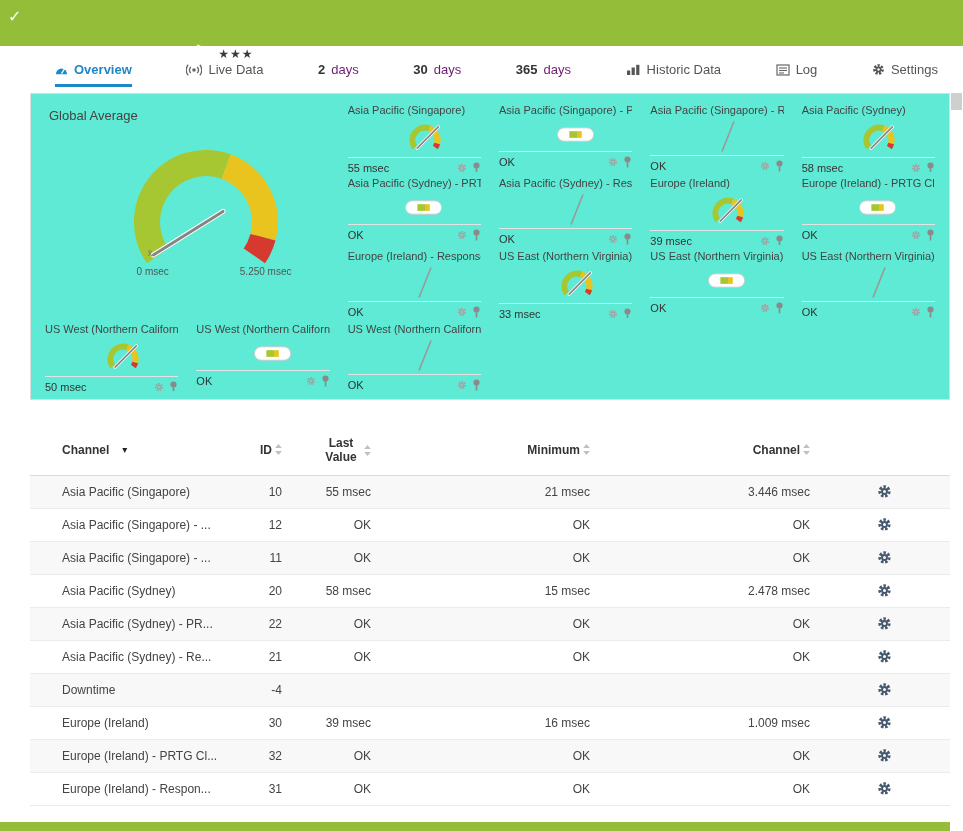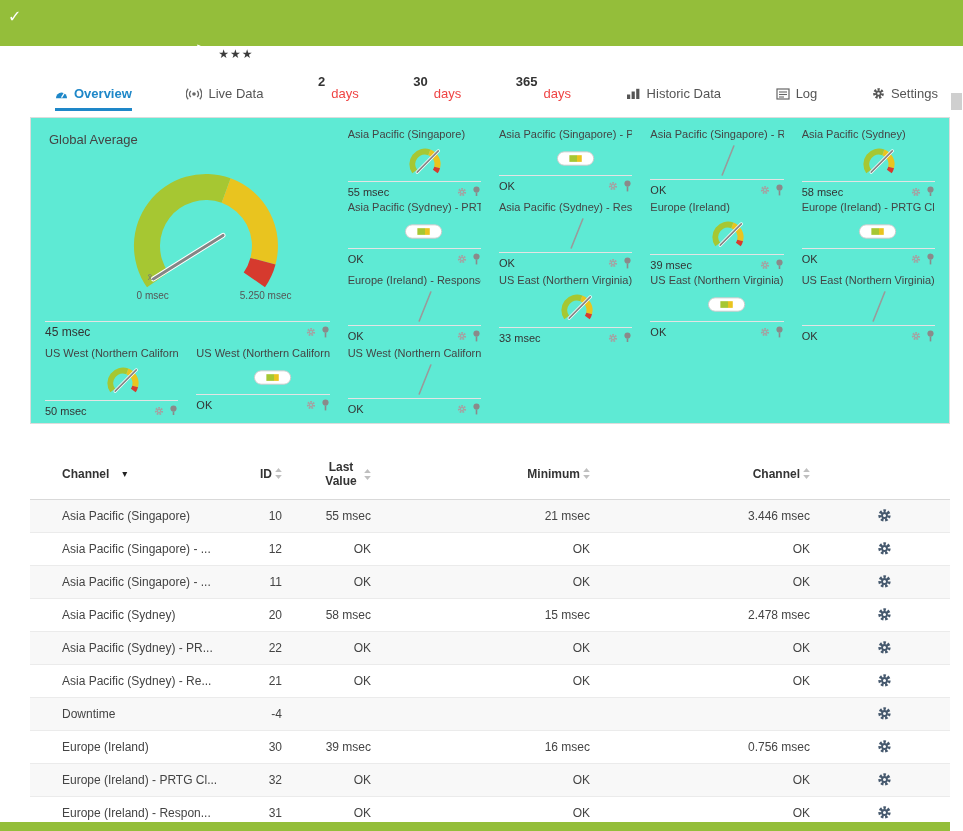--- a/index.html
+++ b/index.html
@@ -27,21 +27,21 @@
   .tabs {
     display:flex; justify-content:space-between; align-items:flex-end;
     margin:16px 25px 0 55px; font-size:13px;
   }
   .tab {
     display:flex; align-items:center; gap:6px; color:#555; cursor:pointer;
     padding-bottom:7px; border-bottom:3px solid transparent; text-decoration:none;
   }
   .tab.active { color:var(--accent-blue,#1e87c8); border-bottom-color:var(--accent-blue,#1e87c8); font-weight:bold; }
   .tab-num { color:#333; font-weight:bold; }
-  .tab .dim { color:#ef4444;margin-top:24px; }
+  .tab .dim { color:#701a75; }
   .tab svg { display:block; }
   
   .panel {
     margin:6px 13px 0 30px; border:1px solid #dcdcdc; background:#5eead4;
   }
   .grid {
     display:grid; grid-template-columns:repeat(6,1fr); grid-auto-rows:70px;
     gap:3px 6px; padding:8px;
   }
   .tile { display:flex; flex-direction:column; padding:2px 6px 3px; overflow:hidden; }
@@ -195,37 +195,20 @@
             <path class="sg" d="M51,133.3 A72,72 0 0 1 134.6,24.3 L125.7,48.8 A46,46 0 0 0 72.3,118.4 Z"></path>
             <path class="sy" d="M134.6,24.3 A72,72 0 0 1 179.5,110.6 L154.4,103.9 A46,46 0 0 0 125.7,48.8 Z"></path>
             <path class="sr" d="M179.5,110.6 A72,72 0 0 1 169,133.3 L147.7,118.4 A46,46 0 0 0 154.4,103.9 Z"></path>
             <line class="bignw" x1="127" y1="81.4" x2="57.4" y2="124.9"></line>
             <line class="bignn" x1="127" y1="81.4" x2="57.4" y2="124.9"></line>
           </svg>
           <span class="avg-marker">x̄</span>
           <span class="scale-label scale-min">0 msec</span>
           <span class="scale-label scale-max">5.250 msec</span>
         </div>
-        <div class="tile-foot">
-          <span class="tile-value">45 msec</span>
-          <span class="tile-icons">
-            <span class="icon-gear">
-                <svg width="10" height="10" viewBox="0 0 14 14">
-                  <circle cx="7" cy="7" r="4.3" fill="none" stroke="currentColor" stroke-width="2.9" stroke-dasharray="2.25 1.5"></circle>
-                  <circle cx="7" cy="7" r="2.3" fill="none" stroke="currentColor" stroke-width="1.8"></circle>
-                </svg>
-              </span>
-            <span class="icon-pin">
-                <svg width="9" height="12" viewBox="0 0 9 12">
-                  <circle cx="4.5" cy="3.6" r="3.1" fill="currentColor"></circle>
-                  <line x1="4.5" y1="6.8" x2="4.5" y2="11.4" stroke="currentColor" stroke-width="1.6"></line>
-                </svg>
-              </span>
-          </span>
-        </div>
       </div>
 
     <div class="tile">
           <div class="tile-title">Asia Pacific (Singapore)</div>
           <div class="tile-widget">
             <svg width="44" height="39" viewBox="0 0 48 42">
               <path class="sg" d="M10.1,33.8 A17,17 0 0 1 29.8,8 L27.6,14.1 A10.5,10.5 0 0 0 15.4,30 Z"></path>
               <path class="sy" d="M29.8,8 A17,17 0 0 1 40.4,28.4 L34.1,26.7 A10.5,10.5 0 0 0 27.6,14.1 Z"></path>
               <path class="sr" d="M40.4,28.4 A17,17 0 0 1 37.9,33.8 L32.6,30 A10.5,10.5 0 0 0 34.1,26.7 Z"></path>
               <line class="nw" x1="15.5" y1="32.5" x2="38.5" y2="9.5"></line>
@@ -753,21 +736,21 @@
                 <circle cx="7" cy="7" r="4.3" fill="none" stroke="currentColor" stroke-width="2.9" stroke-dasharray="2.25 1.5"></circle>
                 <circle cx="7" cy="7" r="2.3" fill="none" stroke="currentColor" stroke-width="1.8"></circle>
               </svg>
             </span></div>
         </div>
         <div class="tr">
           <div class="td td-channel">Europe (Ireland)</div>
           <div class="td td-num">30</div>
           <div class="td td-num">39 msec</div>
           <div class="td td-num">16 msec</div>
-          <div class="td td-num">0.756 msec</div>
+          <div class="td td-num">1.009 msec</div>
           <div class="td td-gear"><span class="icon-rowgear">
               <svg width="15" height="15" viewBox="0 0 14 14">
                 <circle cx="7" cy="7" r="4.3" fill="none" stroke="currentColor" stroke-width="2.9" stroke-dasharray="2.25 1.5"></circle>
                 <circle cx="7" cy="7" r="2.3" fill="none" stroke="currentColor" stroke-width="1.8"></circle>
               </svg>
             </span></div>
         </div>
         <div class="tr">
           <div class="td td-channel">Europe (Ireland) - PRTG Cl...</div>
           <div class="td td-num">32</div>

